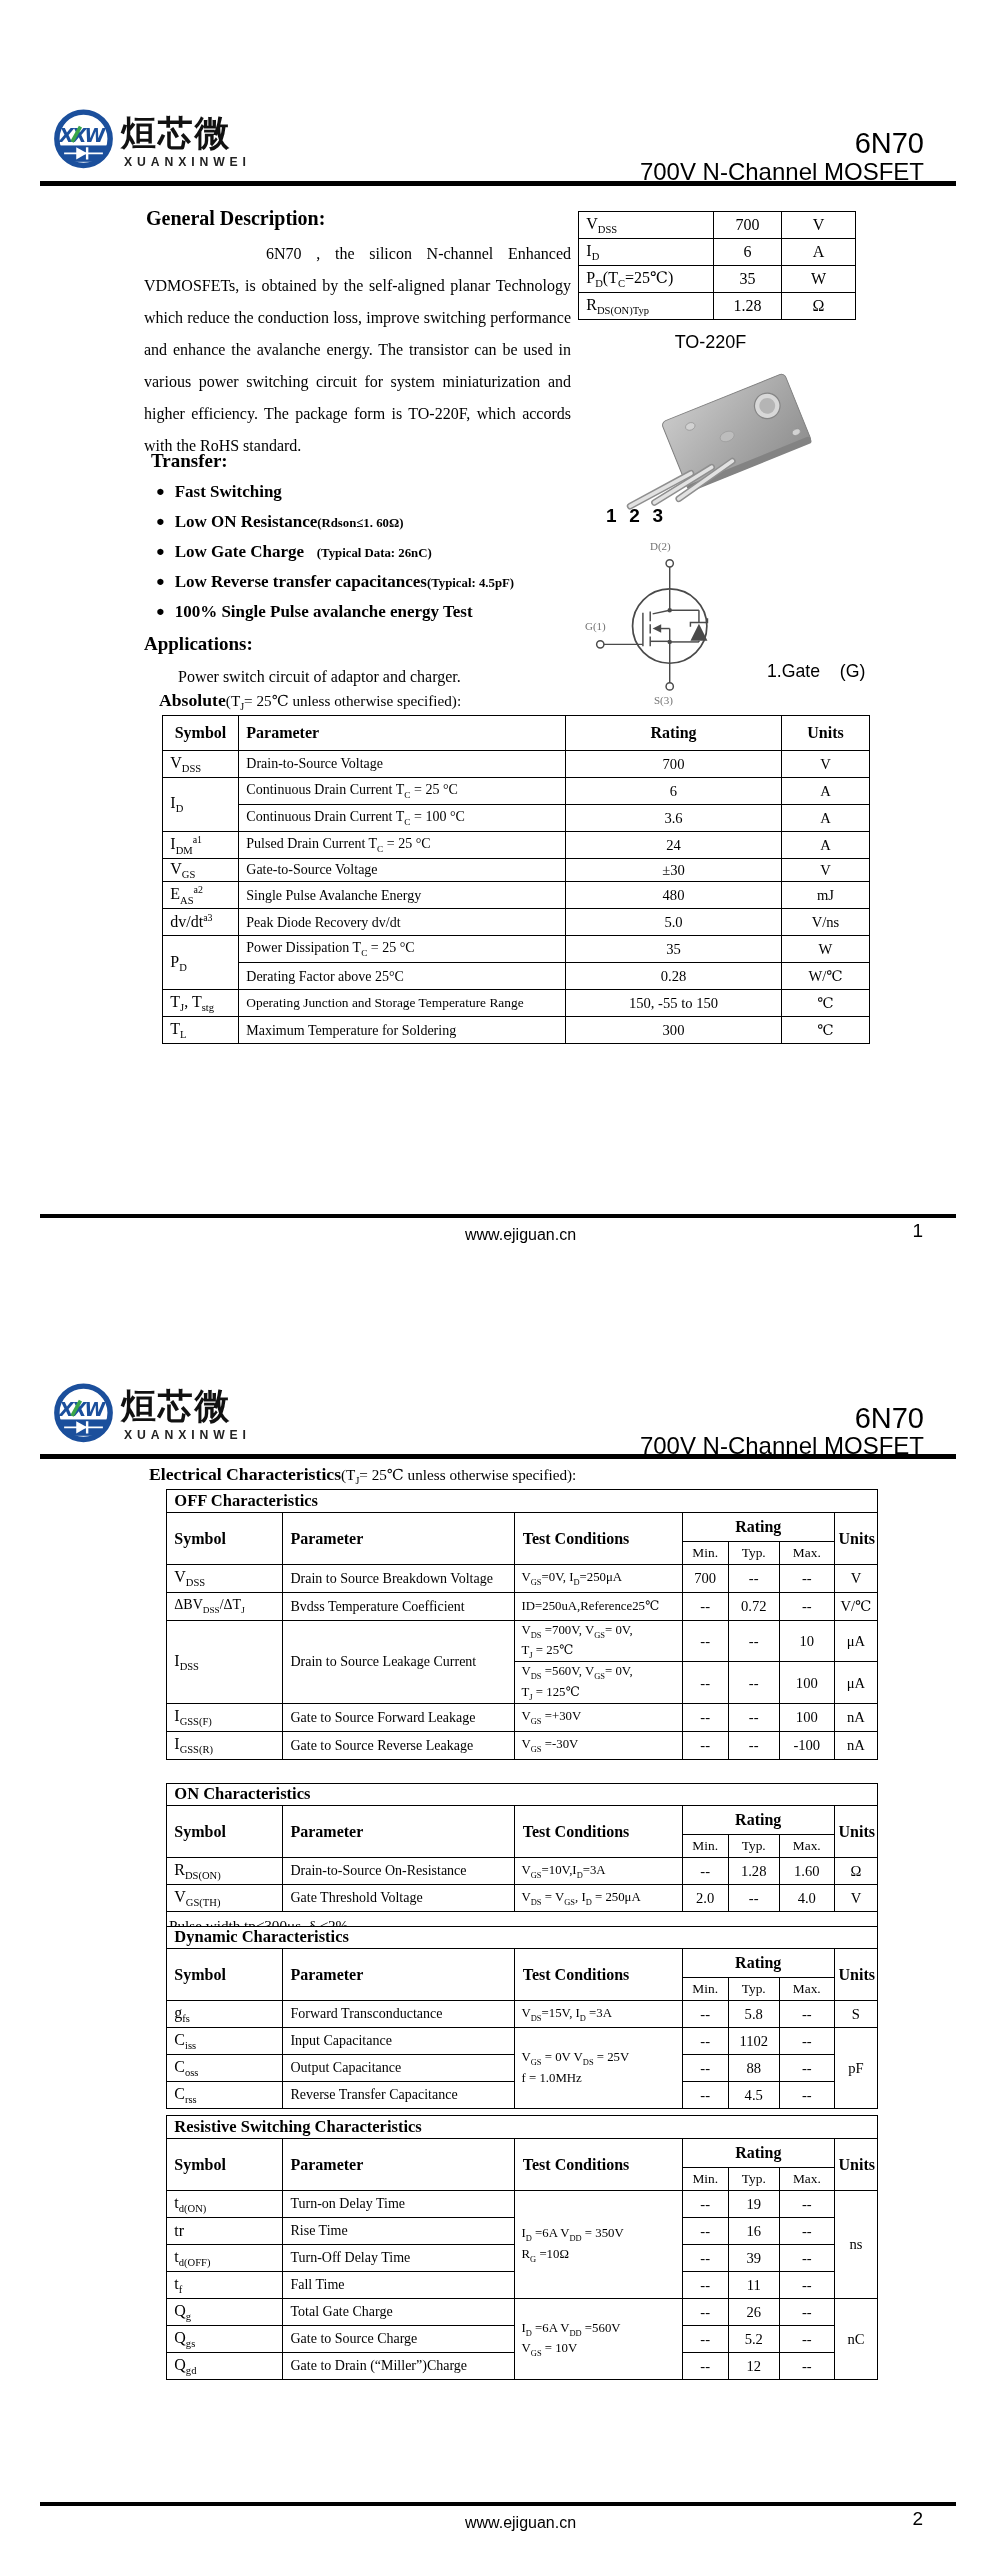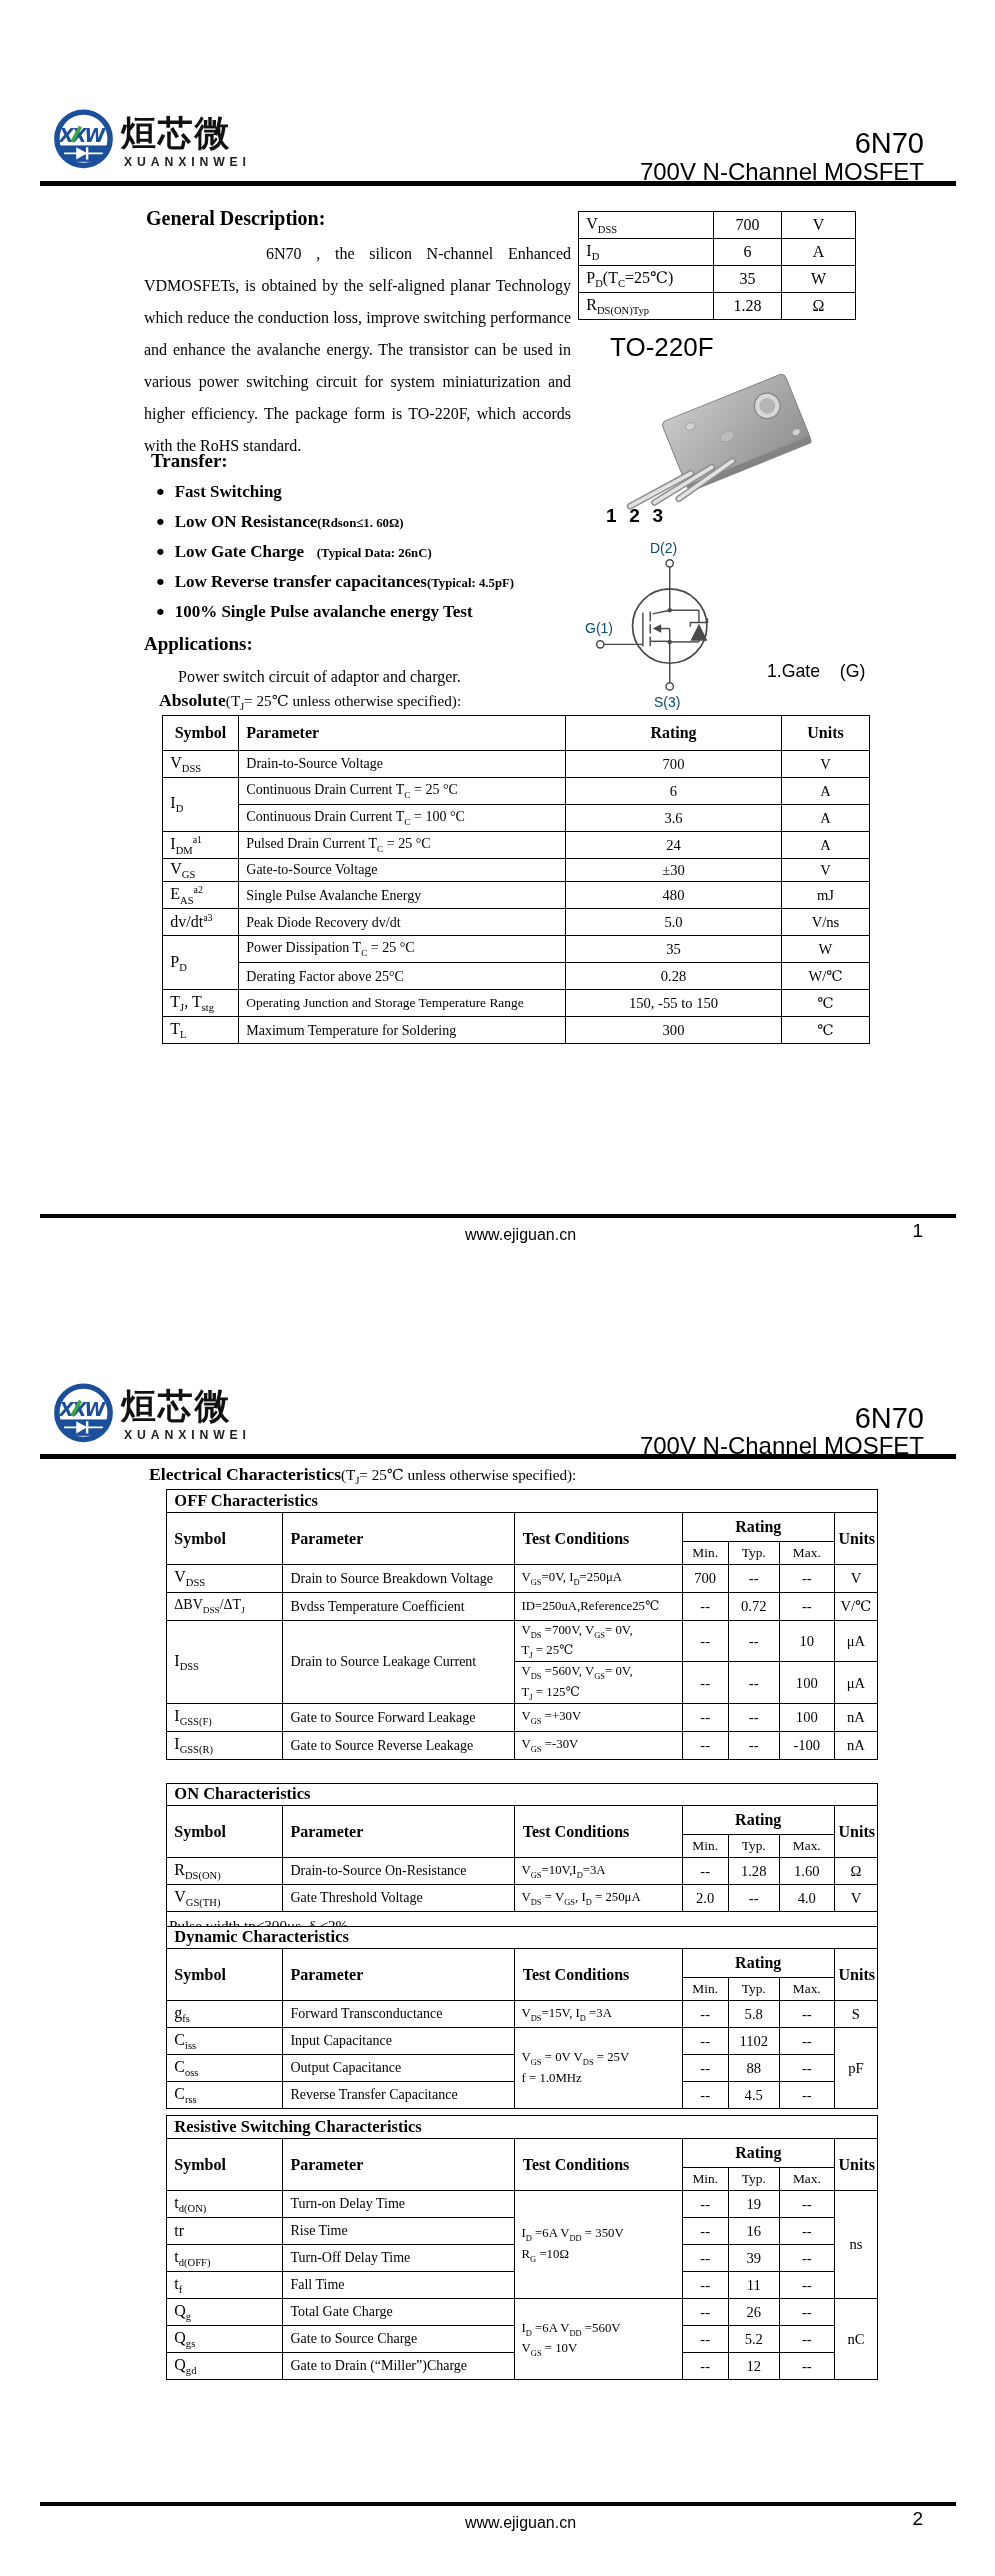--- a/index.html
+++ b/index.html
@@ -20,23 +20,23 @@
   .p2 .part-no{top:116px;}
   .p2 .part-sub{top:146px;}
   .p2 .hrule{top:166px;}
   
   .frule{left:40px;width:916px;top:1214px;height:4.3px;background:#000;}
   .furl{left:0;top:1225px;width:995px;text-align:center;font-size:16px;line-height:1.2;padding-left:23px;}
   .fpage{right:72px;top:1220px;font-size:19px;line-height:1.2;}
   
   .desc-title{left:146px;top:207px;font-size:20px;font-weight:700;}
   .desc-para{left:144px;top:238px;width:427px;font-size:16px;line-height:32px;text-align:justify;text-indent:122px;}
-  .pkg-name{left:610px;top:332px;width:201px;text-align:left;font-size:26px;}
+  .pkg-name{left:610px;top:332px;width:201px;text-align:center;font-size:18px;}
   .pins{left:606px;top:505px;font-size:19px;font-weight:700;white-space:pre;letter-spacing:3.7px;}
-  .schem-lbl{font-size:14px;color:#0c4a6e;font-family:Liberation Sans, sans-serif;}
+  .schem-lbl{font-size:11px;color:#737373;font-family:Liberation Serif, serif;}
   .legend{left:767px;top:604px;font-size:17.7px;line-height:27px;white-space:pre;}
   .feat-title{left:151px;top:450px;font-size:19px;font-weight:700;}
   .feat-list{left:156px;top:482px;}
   .feat-item{height:30px;font-weight:700;white-space:pre;}
   .feat-item .bullet{font-size:14.6px;margin-right:9.8px;vertical-align:1.2px;}
   .feat-item .m{font-size:17px;}
   .feat-item .d{font-size:12.8px;}
   .app-title{left:144px;top:633px;font-size:19px;font-weight:700;}
   .app-text{left:178px;top:668px;font-size:16px;}
   .abs-title{left:159px;top:690px;}

